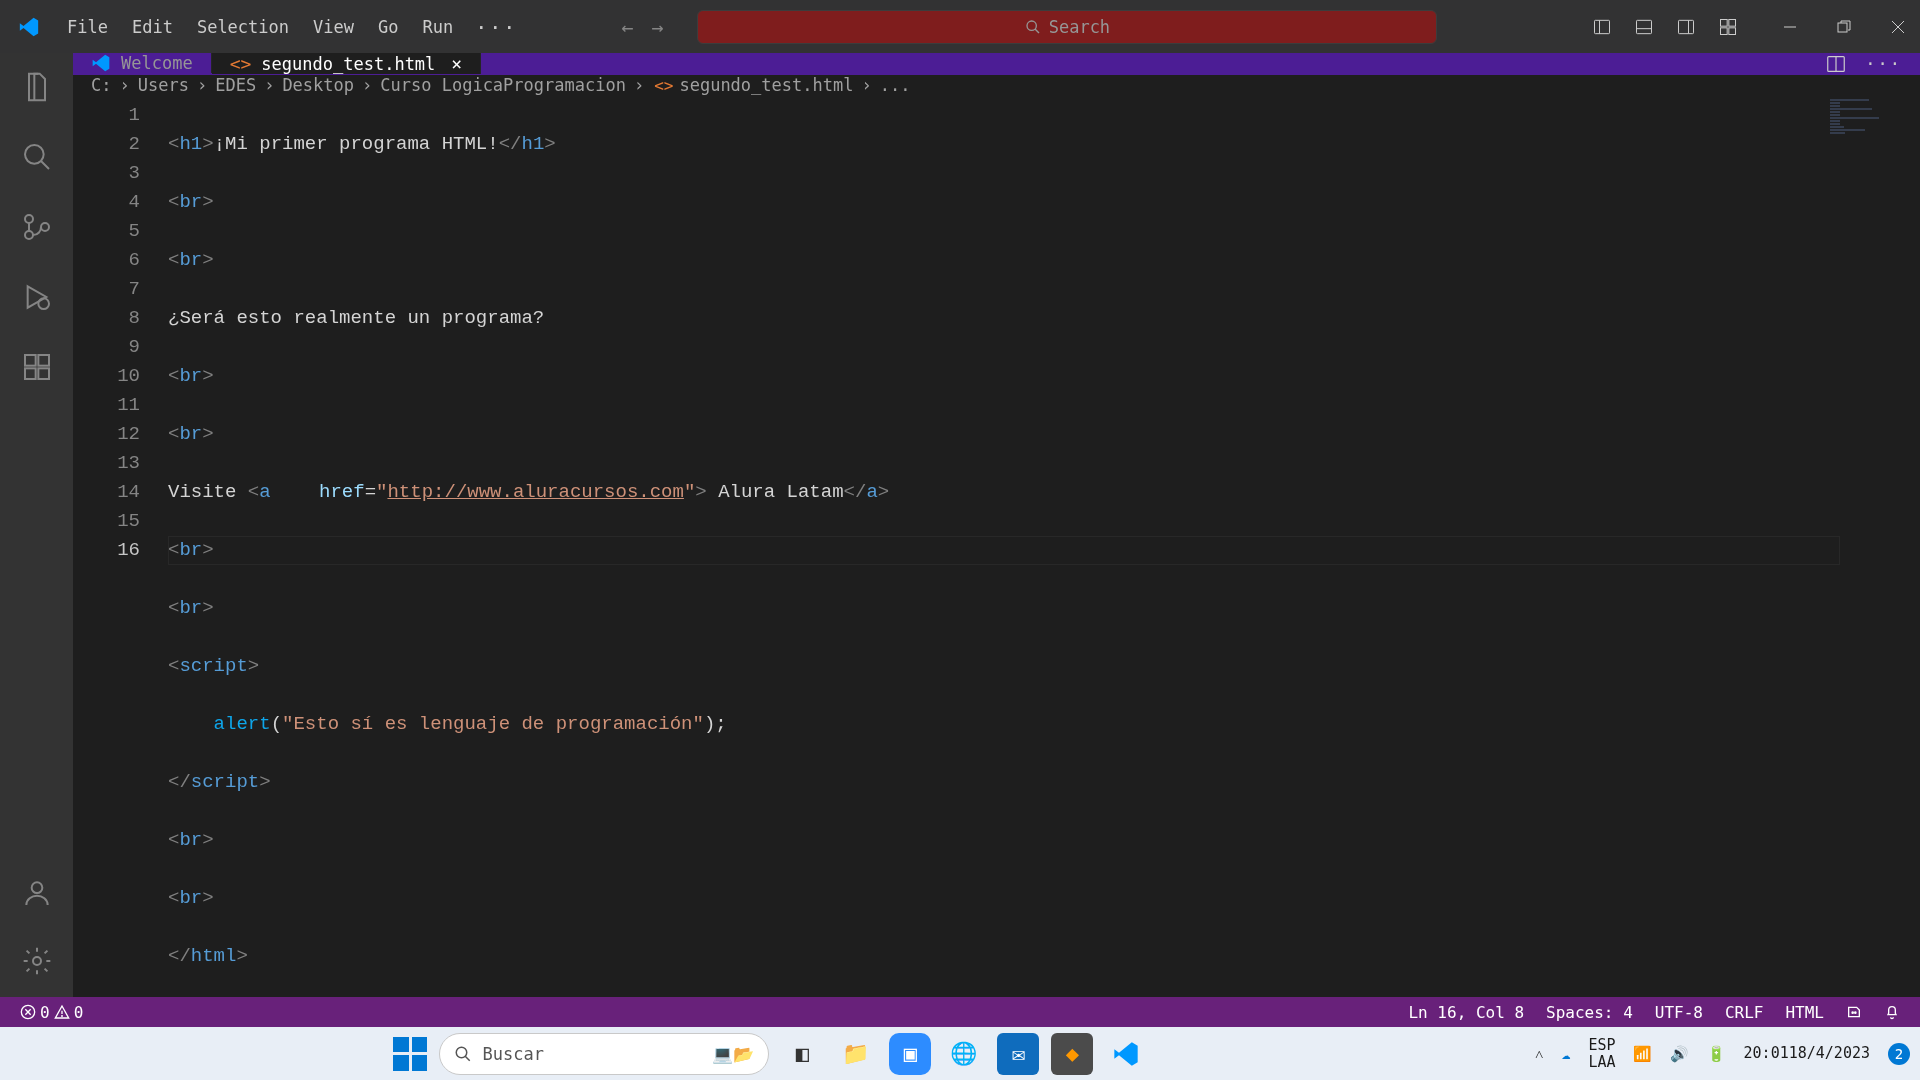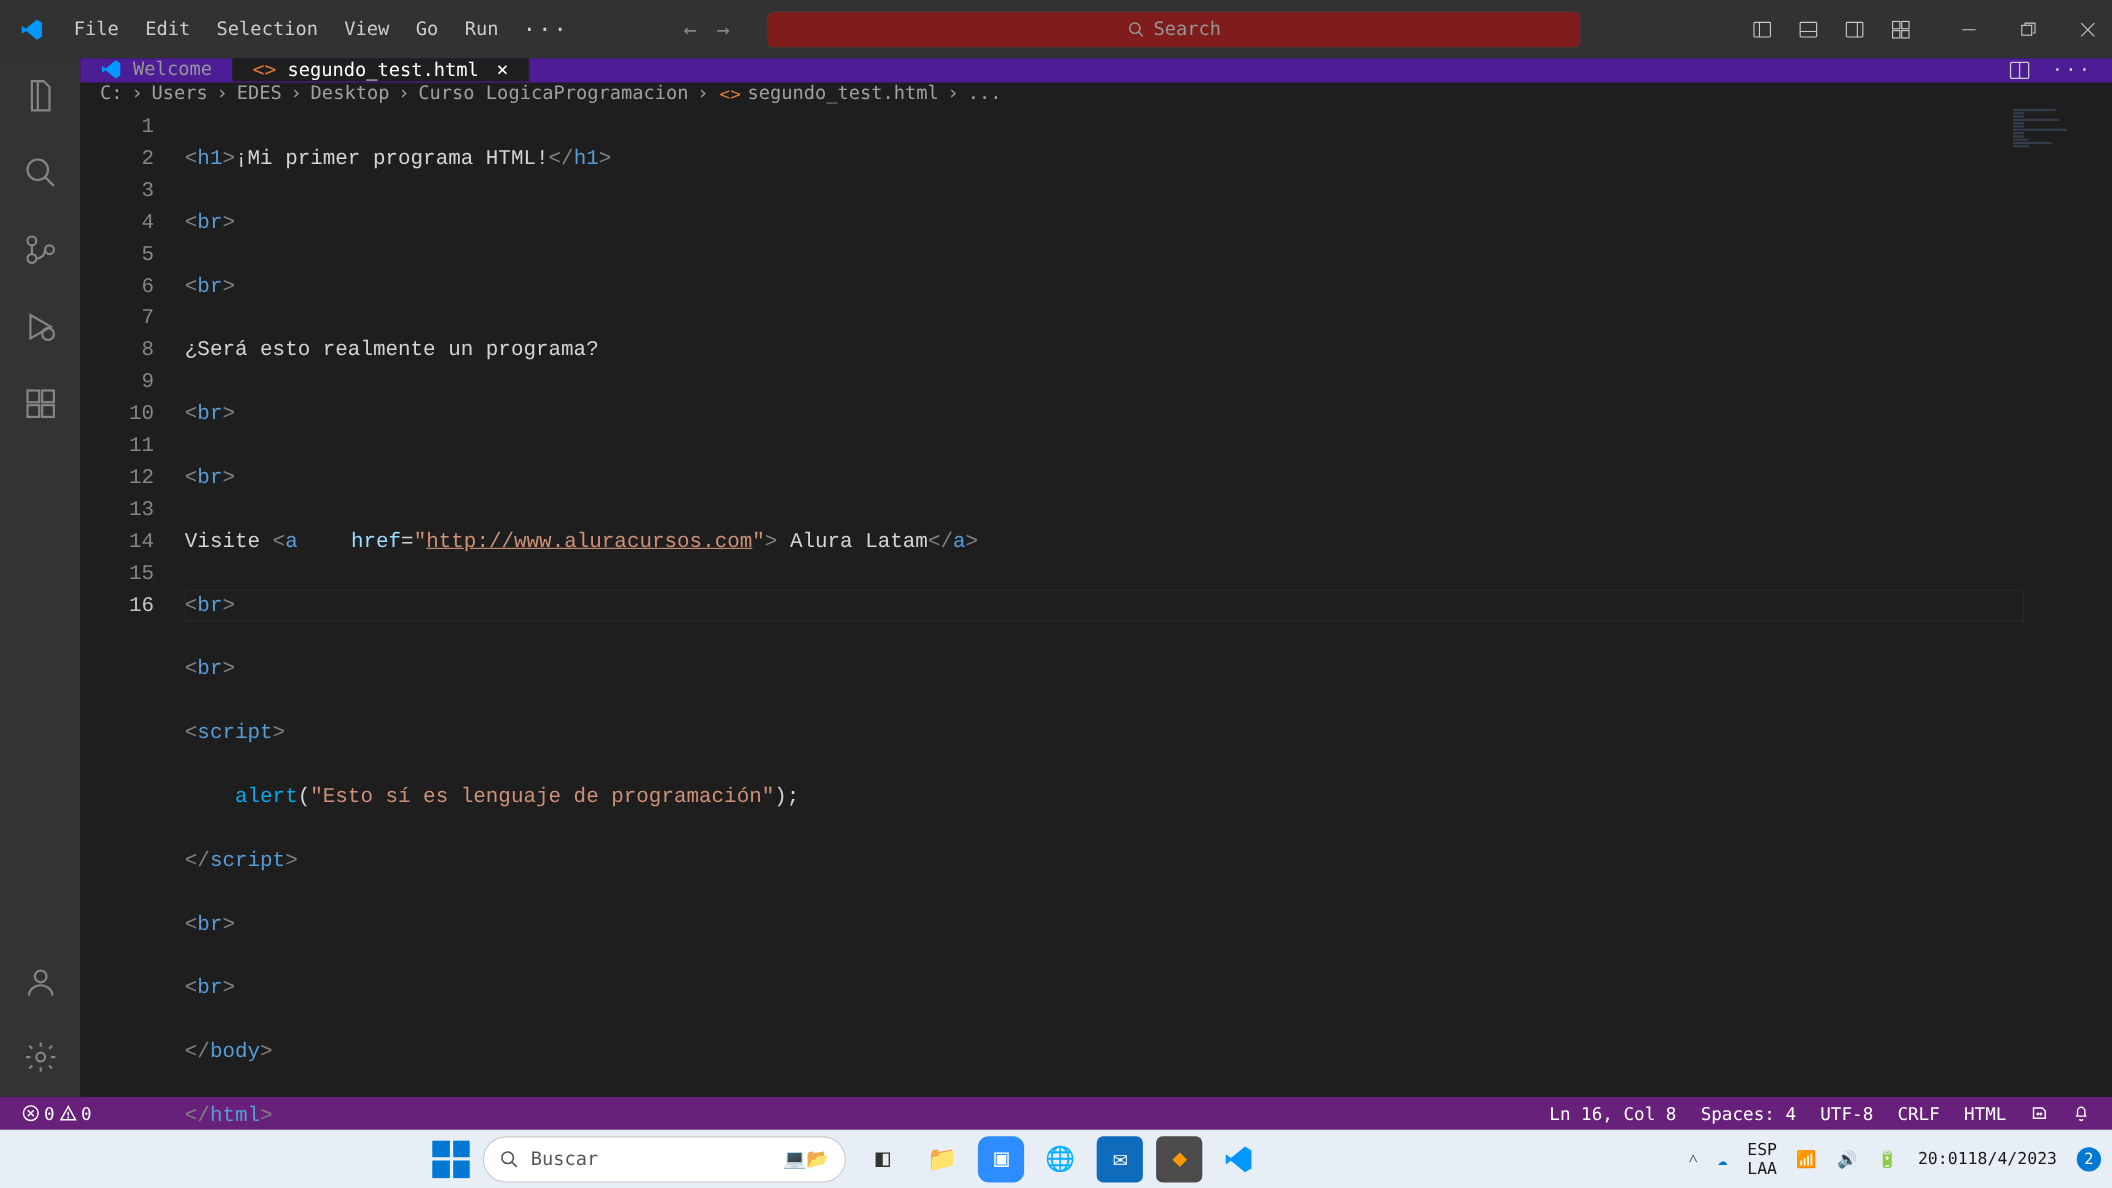--- a/index.html
+++ b/index.html
@@ -493,21 +493,20 @@
 <div><span class="tk-br">&lt;</span><span class="tk-tag">br</span><span class="tk-br">&gt;</span></div>
 <div><span class="tk-br">&lt;</span><span class="tk-tag">br</span><span class="tk-br">&gt;</span></div>
 <div><span class="tk-text">Visite </span><span class="tk-br">&lt;</span><span class="tk-tag">a</span><span class="tk-text"> </span><span class="tk-attr">href</span><span class="tk-text">=</span><span class="tk-str">"</span><span class="tk-str-url">http://www.aluracursos.com</span><span class="tk-str">"</span><span class="tk-br">&gt;</span><span class="tk-text"> Alura Latam</span><span class="tk-br">&lt;/</span><span class="tk-tag">a</span><span class="tk-br">&gt;</span></div>
 <div><span class="tk-br">&lt;</span><span class="tk-tag">br</span><span class="tk-br">&gt;</span></div>
 <div><span class="tk-br">&lt;</span><span class="tk-tag">br</span><span class="tk-br">&gt;</span></div>
 <div><span class="tk-br">&lt;</span><span class="tk-tag">script</span><span class="tk-br">&gt;</span></div>
 <div><span class="tk-text">    </span><span class="tk-fn">alert</span><span class="tk-text">(</span><span class="tk-str">"Esto sí es lenguaje de programación"</span><span class="tk-text">);</span></div>
 <div><span class="tk-br">&lt;/</span><span class="tk-tag">script</span><span class="tk-br">&gt;</span></div>
 <div><span class="tk-br">&lt;</span><span class="tk-tag">br</span><span class="tk-br">&gt;</span></div>
 <div><span class="tk-br">&lt;</span><span class="tk-tag">br</span><span class="tk-br">&gt;</span></div>
-<div><span class="tk-br">&lt;/</span><span class="tk-tag">body</span><span class="tk-br">&gt;</span></div>
 <div><span class="tk-br">&lt;/</span><span class="tk-tag">html</span><span class="tk-br">&gt;</span></div>
       </div>
       <div class="minimap">
         <div style="width:55%"></div>
           <div style="width:14%"></div>
           <div style="width:14%"></div>
         <div style="width:60%"></div>
           <div style="width:14%"></div>
           <div style="width:14%"></div>
         <div style="width:70%"></div>

